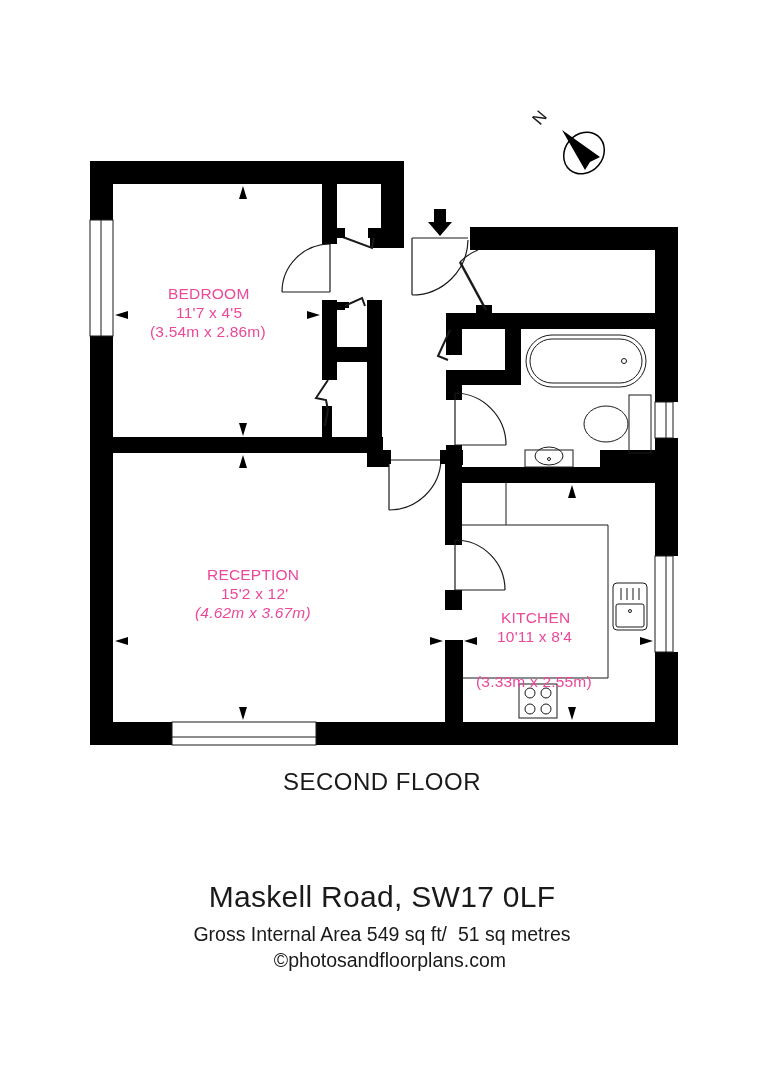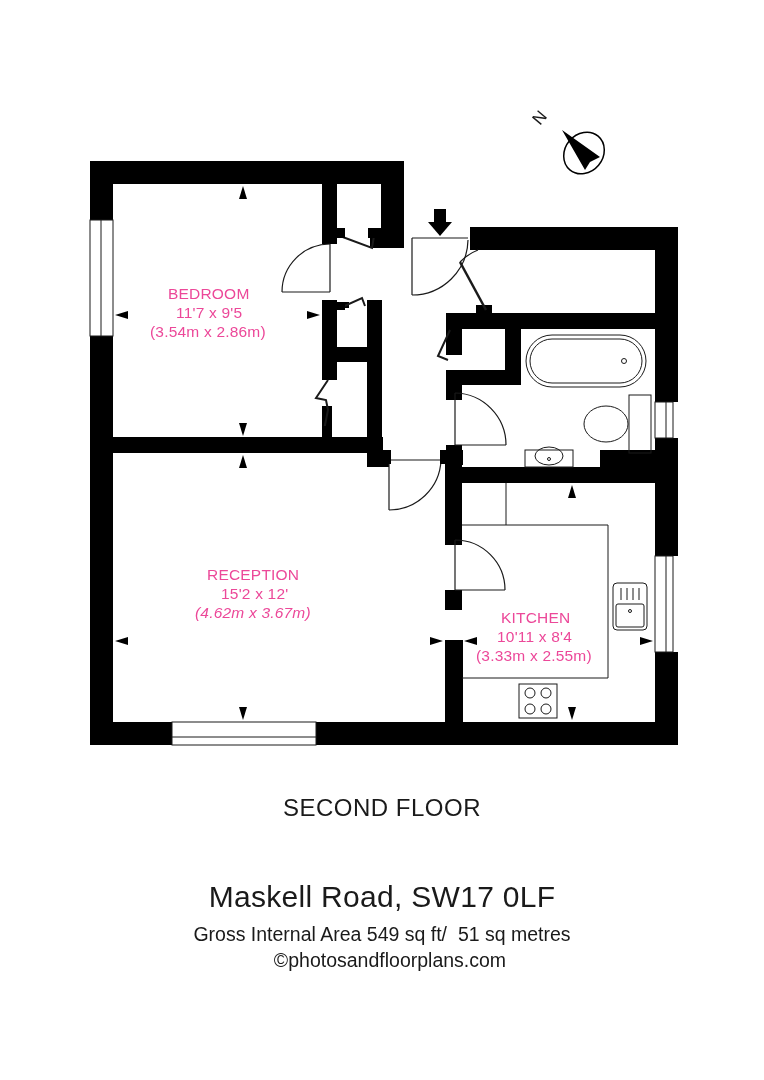--- a/index.html
+++ b/index.html
@@ -3,21 +3,21 @@
   <meta charset="utf-8">
   <style>
     html, body { margin: 0; padding: 0; background: #ffffff; }
     body { width: 764px; height: 1080px; position: relative; overflow: hidden; font-family: "Liberation Sans", "DejaVu Sans", sans-serif; color: #1a1a1a; }
     #plan { position: absolute; left: 0; top: 0; width: 764px; height: 1080px; }
     .room-label { position: absolute; text-align: left; font-size: 15.5px; line-height: 19px; color: #ec4899; letter-spacing: 0.2px; white-space: nowrap; }
     .room-label .name { display: block; }
     .room-label .imp { display: block; }
     .room-label .met { display: block; }
     .footer { position: absolute; left: 0; width: 764px; text-align: center; color: #1a1a1a; white-space: nowrap; }
-    #floor-title { top: 794px; font-size: 24px; letter-spacing: 0.5px; text-align: center; }
+    #floor-title { top: 768px; font-size: 24px; letter-spacing: 0.5px; text-align: center; }
     #address { top: 880px; font-size: 30px; letter-spacing: 0.3px; }
     #area { top: 923px; font-size: 19.5px; }
     #copyright { top: 949px; font-size: 19.5px; margin-left: 8px; }
     .compass-n { position: absolute; left: 534px; top: 108px; font-size: 17px; transform: rotate(-50deg); }
   </style>
 </head>
 <body>
 
 <svg id="plan" viewBox="0 0 764 1080" xmlns="http://www.w3.org/2000/svg">
 
@@ -175,32 +175,32 @@
   <g>
     <ellipse cx="584" cy="153" rx="19" ry="22" transform="rotate(40 584 153)" fill="none" stroke="#000" stroke-width="1.5"></ellipse>
     <polygon points="562,130 600,157 590,162 585,170" fill="#000"></polygon>
   </g>
 </svg>
 
 <span class="compass-n">N</span>
 
 <div class="room-label" style="left:168px; top:284px;">
   <span class="name">BEDROOM</span>
-  <span class="imp" style="padding-left:8px;">11'7 x 9'5</span>
+  <span class="imp" style="padding-left:8px;">11'7 x 4'5</span>
   <span class="met" style="margin-left:-18px;">(3.54m x 2.86m)</span>
 </div>
 
 <div class="room-label" style="left:207px; top:565px;">
   <span class="name">RECEPTION</span>
   <span class="imp" style="padding-left:14px;">15'2 x 12'</span>
   <span class="met" style="padding-left:-10px; margin-left:-12px;font-style:italic;">(4.62m x 3.67m)</span>
 </div>
 
 <div class="room-label" style="left:501px; top:608px;">
   <span class="name">KITCHEN</span>
   <span class="imp" style="margin-left:-4px;">10'11 x 8'4</span>
-  <span class="met" style="margin-left:-25px;">(3.33m x 2.55m)</span>
+  <span class="met" style="margin-left:-25px;margin-top:26px;">(3.33m x 2.55m)</span>
 </div>
 
 <div class="footer" id="floor-title">SECOND FLOOR</div>
 <div class="footer" id="address">Maskell Road, SW17 0LF</div>
 <div class="footer" id="area" style="white-space:pre;">Gross Internal Area 549 sq ft/  51 sq metres</div>
 <div class="footer" id="copyright">©photosandfloorplans.com</div>
 
 </body></html>

